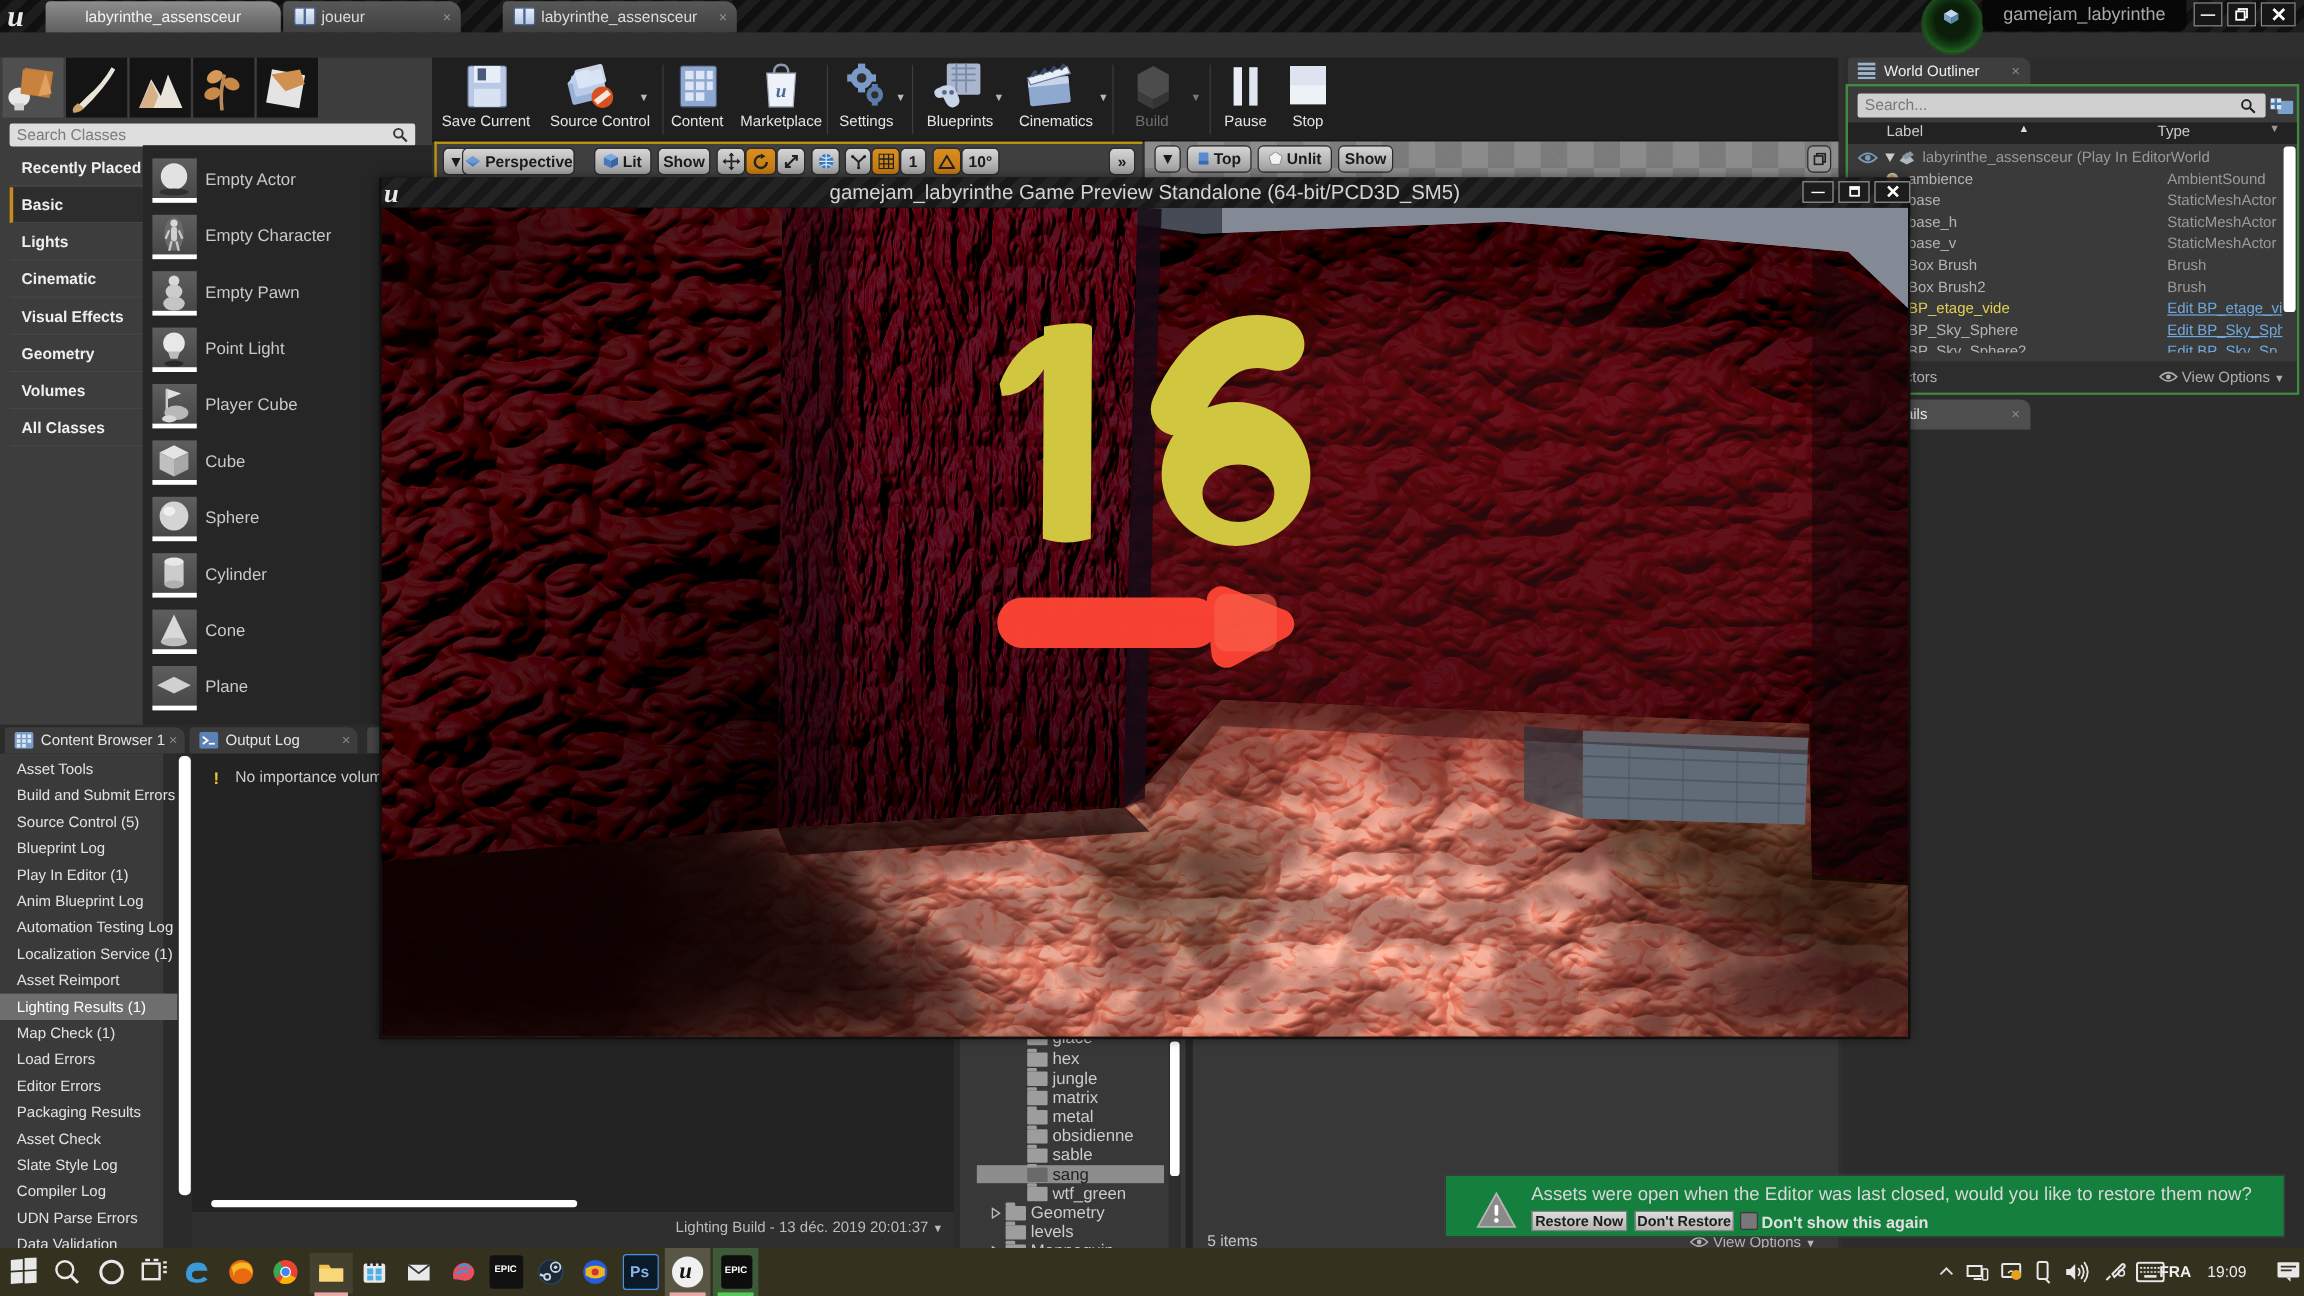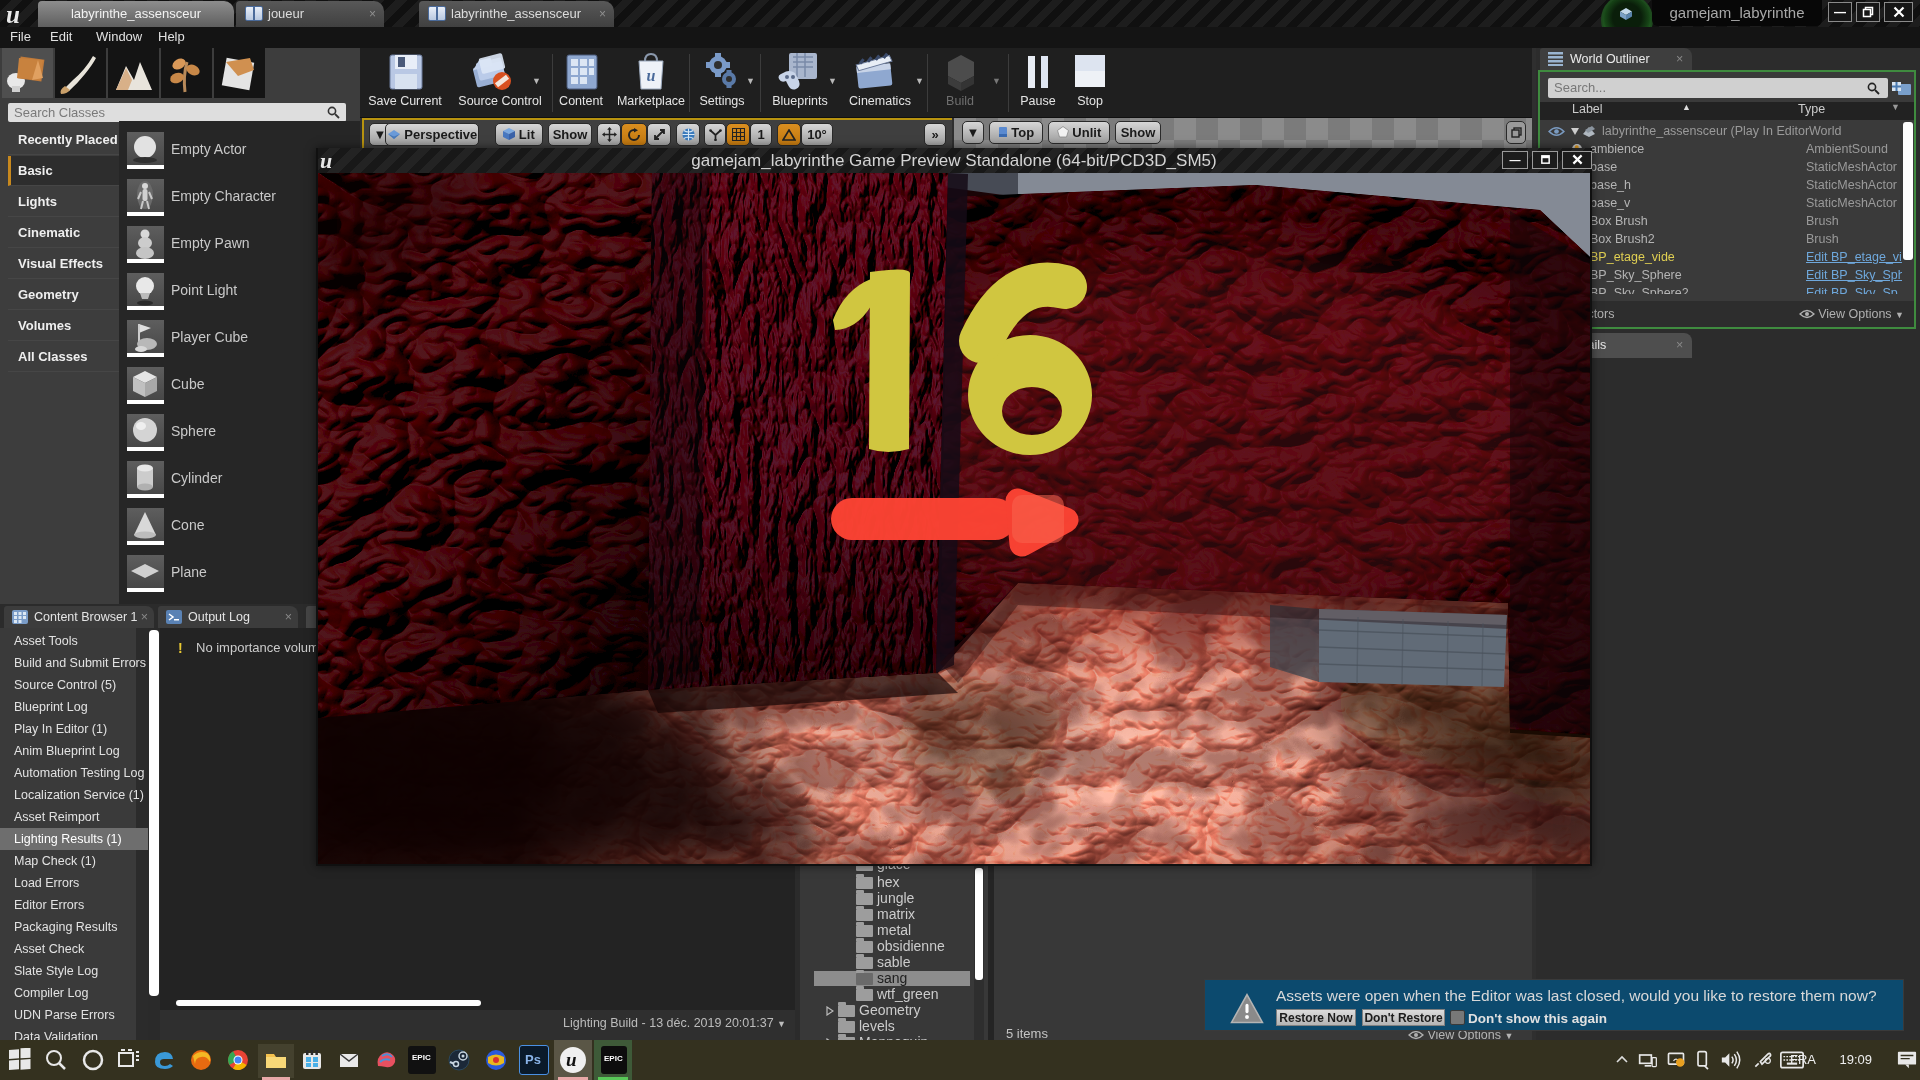--- a/index.html
+++ b/index.html
@@ -72,21 +72,21 @@
 .bmrow{position:absolute;color:#cccccc;font-size:14px}
 #bmscroll{left:974px;top:866px;width:10px;height:174px;background:#2e2e2e}
 #bmthumb{left:975px;top:868px;width:8px;height:112px;background:#fff;border-radius:3px}
 
 #gw{left:316px;top:148px;width:1276px;height:718px;background:#101010;box-shadow:0 0 9px rgba(0,0,0,0.55)}
 #gwtitle{left:2px;top:0;width:1272px;height:25px;background:repeating-linear-gradient(135deg,#181818 0 8px,#232323 8px 16px);color:#d4d4d4;font-size:17px;text-align:center;line-height:25px}
 #gwlogo{left:4px;top:0;width:26px;height:24px;color:#e8e8e8;font-size:22px;font-weight:bold;font-family:"Liberation Serif",serif;font-style:italic}
 .gwbtn{top:3px;width:26px;height:18px;border:1px solid #9a9a9a;background:#1c1c1c;color:#fff;font-size:11px;font-weight:bold;text-align:center;line-height:16px}
 #scene{left:2px;top:25px;width:1272px;height:691px}
 
-#toast{left:1204px;top:979px;width:700px;height:52px;background:#0c4a6e;border:1px solid #3a3a3a;color:#d2d2d2}
+#toast{left:1204px;top:979px;width:700px;height:52px;background:#15803d;border:1px solid #3a3a3a;color:#d2d2d2}
 .toastbtn{position:absolute;top:29px;height:17px;background:linear-gradient(#dcdcdc,#b4b4b4);border:1px solid #808080;color:#1c1c1c;font-size:12px;font-weight:bold;text-align:center;line-height:16px;white-space:nowrap}
 
 #taskbar{left:0;top:1040px;width:1920px;height:40px;background:#34311f}
 .tico{position:absolute;top:8px;width:24px;height:24px}
 #tray{position:absolute;right:0;top:0;height:40px;color:#eee;font-size:13px}
 </style></head><body>
 <div id="root">
 <div class="abs" id="tabbar"></div>
 <div class="abs" id="ulogo">u</div>
 <div class="abs tab" id="tab1">labyrinthe_assensceur</div>
@@ -108,26 +108,20 @@
     </svg>
 <div class="abs" id="projplate">gamejam_labyrinthe</div>
 <div class="abs winbtn" style="left:1828px">—</div>
 <div class="abs winbtn" style="left:1856px"><svg width="12" height="12" viewBox="0 0 12 12" style="margin-top:3px">
         <rect x="3.5" y="1.5" width="7" height="7" fill="none" stroke="#fff" stroke-width="1.5"></rect>
         <rect x="1.5" y="3.5" width="7" height="7" fill="#161616" stroke="#fff" stroke-width="1.5"></rect>
       </svg></div>
 <div class="abs winbtn" style="left:1884px;width:29px"><svg width="12" height="12" viewBox="0 0 12 12" style="margin-top:3px">
         <path d="M1.5,1.5 L10.5,10.5 M10.5,1.5 L1.5,10.5" stroke="#fff" stroke-width="2.2"></path>
       </svg></div>
-<div class="abs" id="menubar">
-<span style="left:10px">File</span>
-      <span style="left:50px">Edit</span>
-      <span style="left:96px">Window</span>
-      <span style="left:158px">Help</span>
-</div>
 <div class="abs" id="leftpanel">
   <div class="modetile sel abs" style="left:2px"></div>
   <div class="modetile abs" style="left:55px"></div>
   <div class="modetile abs" style="left:108px"></div>
   <div class="modetile abs" style="left:161px"></div>
   <div class="modetile abs" style="left:214px"></div>
   <svg class="abs" style="left:2px;top:0" width="265" height="50" viewBox="0 0 265 50">
     <g>
           <ellipse cx="14" cy="33" rx="9" ry="8" fill="#e8e8e8"></ellipse>
           <rect x="17" y="10" width="24" height="22" fill="#c07a3a" transform="rotate(8 29 21)"></rect>
@@ -938,21 +932,21 @@
         </svg>
     <svg class="tico" style="right:148px;top:10px;width:20px;height:20px" viewBox="0 0 24 24">
           <path d="M4,20 L8,16 M10,14 L19,5 Q21,3 22,5 Q23,7 21,8 L12,17 Z" stroke="#e8e8e8" stroke-width="2" fill="none"></path>
           <circle cx="19" cy="13" r="3" fill="none" stroke="#e8e8e8" stroke-width="1.5"></circle>
         </svg>
     <svg class="tico" style="right:116px;top:11px;width:24px;height:18px" viewBox="0 0 28 20">
           <rect x="1" y="1" width="26" height="18" rx="2" fill="none" stroke="#e8e8e8" stroke-width="2"></rect>
           <path d="M4,6 L24,6 M4,10 L24,10" stroke="#e8e8e8" stroke-width="1.5" stroke-dasharray="2 1.4"></path>
           <rect x="8" y="13" width="12" height="2.5" fill="#e8e8e8"></rect>
         </svg>
-    <span style="position:absolute;right:104px;top:12px;font-weight:normal">FRA</span>
+    <span style="position:absolute;right:94px;top:12px;font-weight:bold">FRA</span>
     <span style="position:absolute;right:48px;top:12px">19:09</span>
     <svg class="tico" style="right:2px;top:10px;width:22px;height:20px" viewBox="0 0 24 22">
           <rect x="2" y="2" width="20" height="14" rx="1" fill="#e8e8e8"></rect>
           <path d="M14,16 L14,20 L10,16 Z" fill="#e8e8e8"></path>
           <path d="M5,6 L19,6 M5,9.5 L15,9.5" stroke="#34311f" stroke-width="1.6"></path>
         </svg>
   </div>
 </div>
 </div>
 

